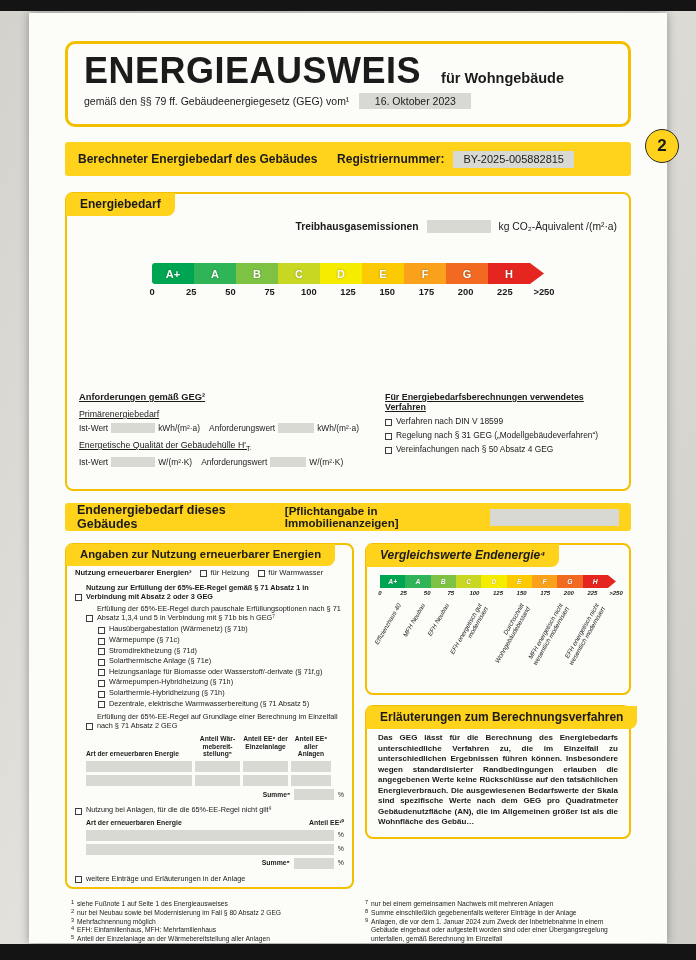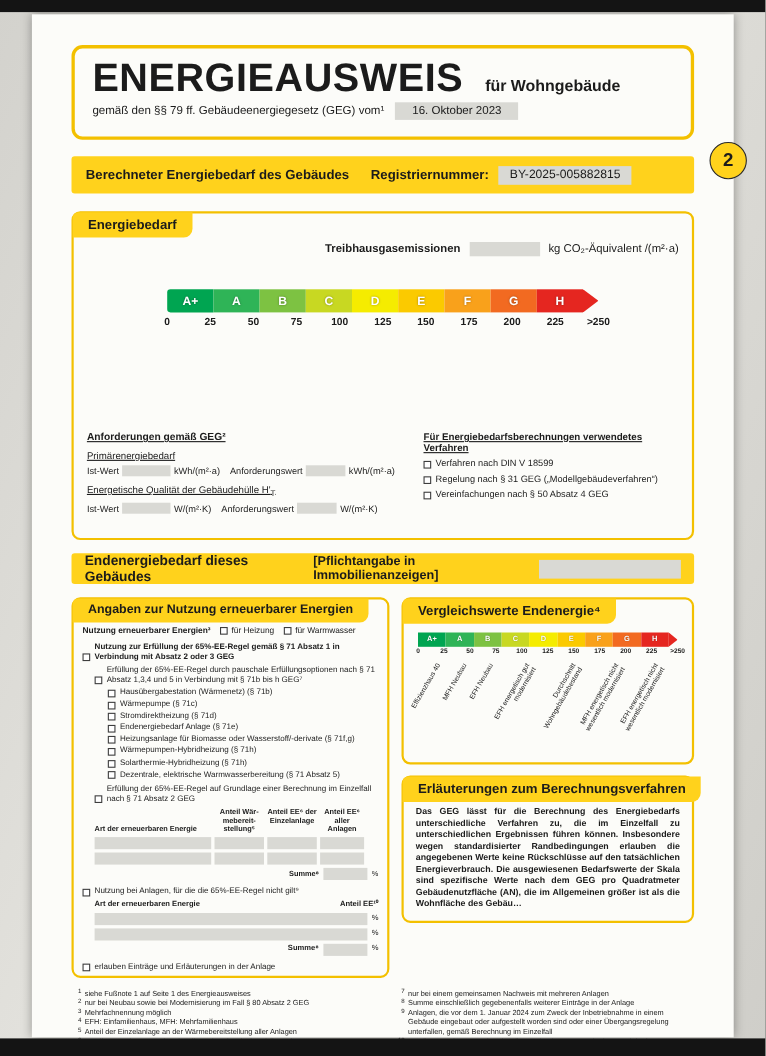--- a/index.html
+++ b/index.html
@@ -57,21 +57,21 @@
   
   .endenergy-bar { margin-top:12px; background:var(--y); height:28px; display:flex; align-items:center; padding:0 12px; gap:6px; border-radius:3px; }
   .ee-title { font-weight:bold; font-size:12.5px; }
   .ee-bracket { font-weight:bold; font-size:11.5px; }
   .ee-field { margin-left:auto; width:136px; height:17px; background:var(--g); }
 
   
   .columns { display:flex; margin-top:12px; gap:11px; align-items:flex-start; }
   .renewables-box { width:289px; padding:24px 8px 4px; font-size:7.3px; line-height:1.18; }
   .right-col { flex:1; display:flex; flex-direction:column; gap:10px; }
-  .compare-box { padding:26px 10px 6px; }
+  .compare-box { padding:26px 10px 6px;font-style:italic; }
   .explain-box { padding:26px 11px 9px; }
 
   .rb-row1 { display:flex; align-items:center; gap:9px; font-size:7.6px; }
   .rb-row1 .opt { display:flex; gap:3px; align-items:center; }
   .ind1 { margin-left:11px; } .ind2 { margin-left:23px; }
   .t1 { margin:5px 0 0 11px; font-size:6.7px; }
   .t1-head { display:flex; gap:3px; font-weight:bold; line-height:1.12; }
   .c1 { width:106px; } .c2 { width:45px; text-align:center; } .c3 { width:45px; text-align:center; } .c4 { width:40px; text-align:center; }
   .t1-row { display:flex; gap:3px; margin-top:3px; }
   .cellg { background:var(--g); height:11px; display:inline-block; }
@@ -244,21 +244,21 @@
         <div class="cb-line ind2" style="margin-top:2px">
             <span class="cb"></span>
             <span>Wärmepumpe (§ 71c)</span>
           </div>
         <div class="cb-line ind2" style="margin-top:2px">
             <span class="cb"></span>
             <span>Stromdirektheizung (§ 71d)</span>
           </div>
         <div class="cb-line ind2" style="margin-top:2px">
             <span class="cb"></span>
-            <span>Endenergiebedarf Anlage (§ 71e)</span>
+            <span>Solarthermische Anlage (§ 71e)</span>
           </div>
         <div class="cb-line ind2" style="margin-top:2px">
             <span class="cb"></span>
             <span>Heizungsanlage für Biomasse oder Wasserstoff/-derivate (§ 71f,g)</span>
           </div>
         <div class="cb-line ind2" style="margin-top:2px">
             <span class="cb"></span>
             <span>Wärmepumpen-Hybridheizung (§ 71h)</span>
           </div>
         <div class="cb-line ind2" style="margin-top:2px">
@@ -321,21 +321,21 @@
           </div>
           <div class="sum-row">
             <span class="bold">Summe⁸</span>
             <span class="field w40" style="height:11px"></span>
             <span>%</span>
           </div>
         </div>
 
         <div class="cb-line" style="margin-top:6px">
           <span class="cb"></span>
-          <span>erlauben Einträge und Erläuterungen in der Anlage</span>
+          <span>weitere Einträge und Erläuterungen in der Anlage</span>
         </div>
       </div>
 
       <div class="right-col">
 
         <div class="ybox compare-box">
           <div class="box-tab">Vergleichswerte Endenergie⁴</div>
           <div class="mini-scale">
             <div class="mini-bar">
               <div class="mini-seg" style="background: rgb(0, 165, 81);">A+</div>

